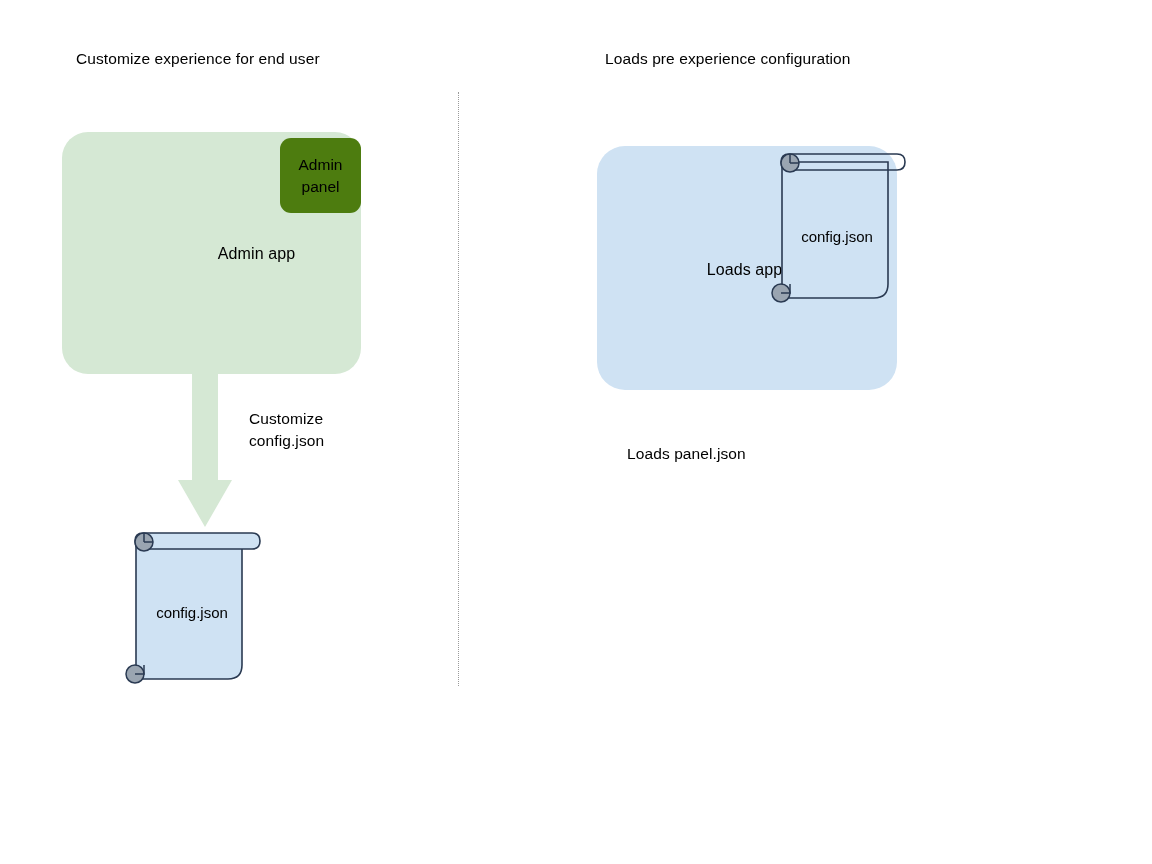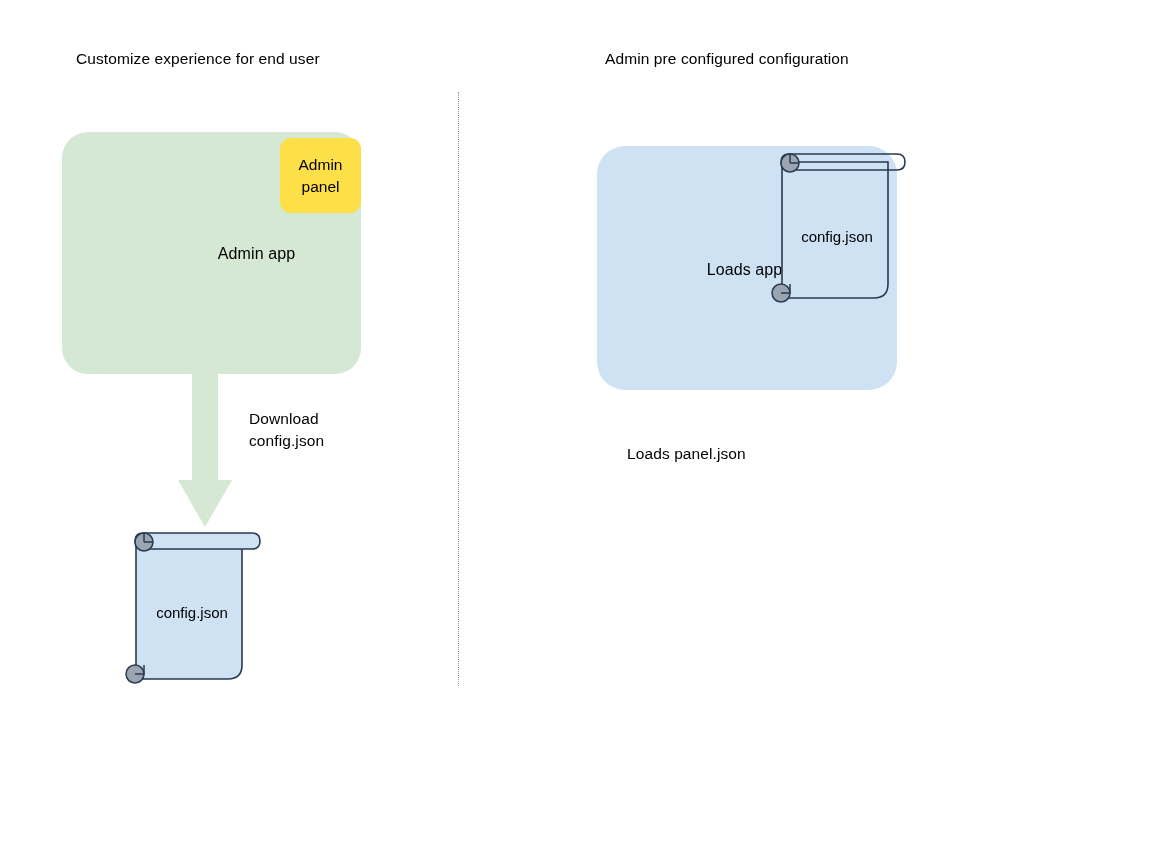--- a/index.html
+++ b/index.html
@@ -64,21 +64,21 @@
     font-size: 16px;
   }
 
   
   #admin-panel-box {
     position: absolute;
     left: 280px;
     top: 138px;
     width: 81px;
     height: 75px;
-    background: #fde047;
+    background: #4d7c0f;
     border-radius: 11px;
     display: flex;
     align-items: center;
     justify-content: center;
   }
   #admin-panel-label {
     position: static;
     font-size: 15.5px;
     line-height: 22px;
     text-align: center;
@@ -140,38 +140,38 @@
   
   #loads-config-label { left: 627px; top: 443px; }
 </style>
 </head>
 <body>
 
 <div class="canvas">
 
   <div class="lbl" id="heading-left">Customize experience for end user</div>
 
-  <div class="lbl" id="heading-right">Admin pre configured configuration</div>
+  <div class="lbl" id="heading-right">Loads pre experience configuration</div>
 
   <div id="divider"></div>
 
   <div id="admin-app-box"></div>
 
   <div class="lbl center" id="admin-app-label">Admin app</div>
 
   <div id="admin-panel-box">
     <span id="admin-panel-label">Admin
 panel</span>
   </div>
 
   <svg id="download-arrow" viewBox="0 0 70 160">
     <path d="M 22 0 L 48 0 L 48 108 L 62 108 L 35 155 L 8 108 L 22 108 Z" fill="#d5e8d4" stroke="none"></path>
   </svg>
 
-  <div class="lbl" id="download-label"><span>Download</span><br><span>config.json</span></div>
+  <div class="lbl" id="download-label"><span>Customize</span><br><span>config.json</span></div>
 
   <svg class="scroll-doc" id="scroll-left" viewBox="0 0 148 165">
 
     <path d="M 18 14
              L 124 14
              L 124 138
              Q 124 152 110 152
              L 18 152
              L 18 14 Z" fill="#cfe2f3" stroke="#2a3a52" stroke-width="1.6"></path>
 

